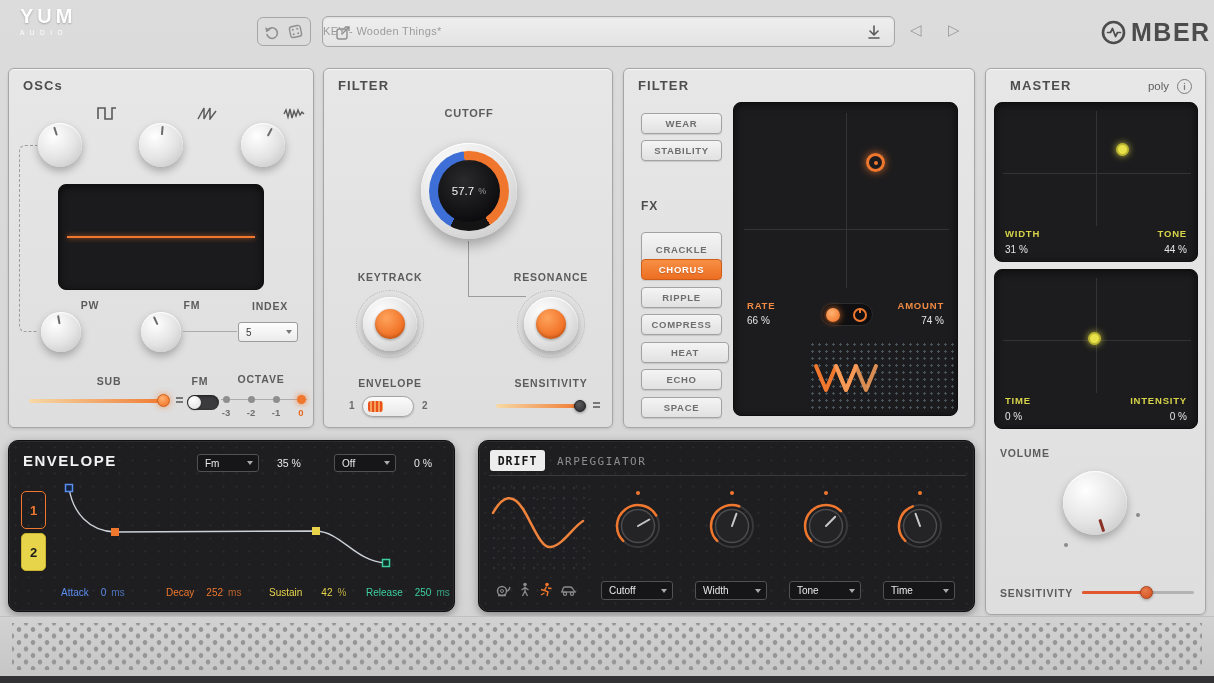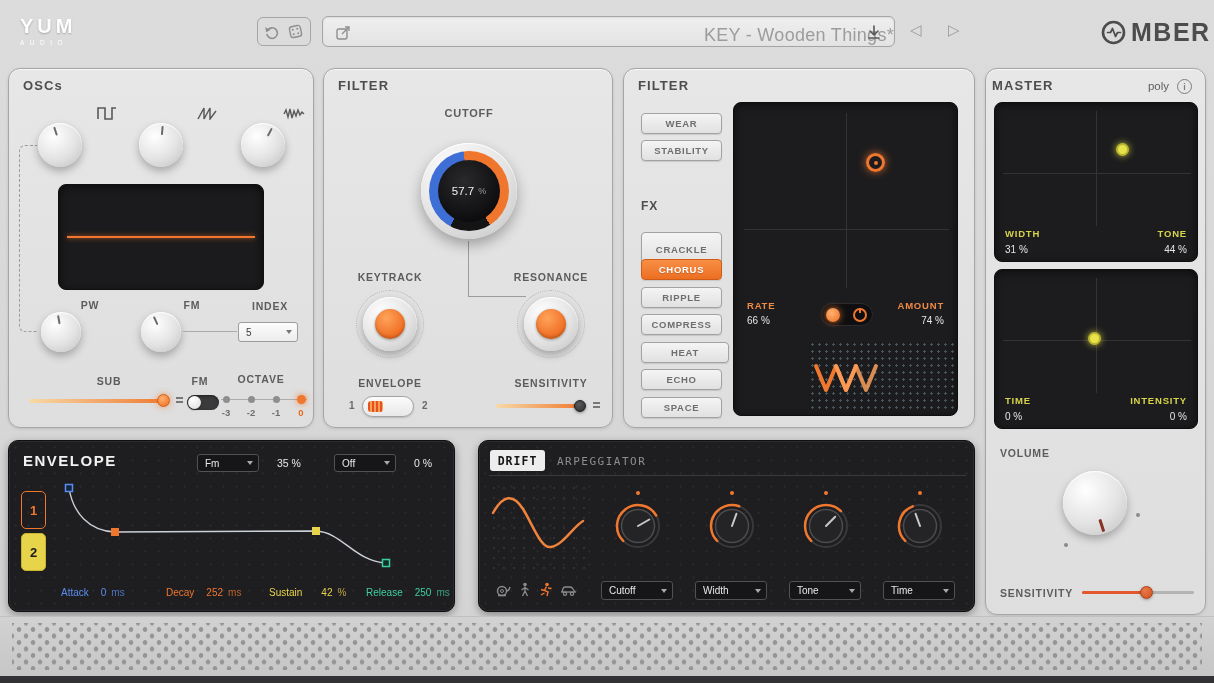--- a/index.html
+++ b/index.html
@@ -1,19 +1,19 @@
 <!DOCTYPE html>
 <html><head>
 <meta charset="utf-8">
 <style>
 *{margin:0;padding:0;box-sizing:border-box}
 html,body{background:#9a9a9a}
 .app{position:relative;width:1214px;height:683px;background:linear-gradient(180deg,#dcdcdc,#d3d3d3);font-family:"Liberation Sans",sans-serif;overflow:hidden}
 .abs{position:absolute}
-.panel{position:absolute;background:linear-gradient(180deg,#e7e7e7,#dedede);border:1px solid #a6a6a6;border-radius:12px;box-shadow:inset 0 1px 0 rgba(255,255,255,.7),0 1px 3px rgba(0,0,0,.12)}
+.panel{position:absolute;background:linear-gradient(180deg,#e7e7e7,#dedede);border:1px solid #a6a6a6;border-radius:6px;box-shadow:inset 0 1px 0 rgba(255,255,255,.7),0 1px 3px rgba(0,0,0,.12)}
 .ptitle{position:absolute;font-size:13px;font-weight:bold;color:#4d4d4d;letter-spacing:1.1px}
 .lab{position:absolute;font-size:10.5px;font-weight:bold;color:#5c5c5c;letter-spacing:.8px;text-align:center}
 .dark{position:absolute;background-color:#1e1e20;background-image:radial-gradient(circle,#28282b 1px,rgba(0,0,0,0) 1.3px);background-size:13px 13px;border-radius:10px;border:1px solid #101012;box-shadow:0 3px 8px rgba(0,0,0,.35),inset 0 0 0 1px #2c2c2e}
 .screen{position:absolute;background:#1b1b1d;border-radius:8px;border:1px solid #101012;box-shadow:inset 0 2px 8px rgba(0,0,0,.65)}
 .knob{position:absolute;border-radius:50%;background:radial-gradient(circle at 36% 30%,#ffffff,#e3e3e3 55%,#c4c4c4 95%);box-shadow:0 4px 8px rgba(0,0,0,.28),inset 0 1px 1px #fff}
 .ptr{position:absolute;inset:0}
 .ptr::before{content:"";position:absolute;left:50%;top:3px;width:2px;height:9px;margin-left:-1px;background:#6b6b6b;border-radius:1px}
 .ptr.vol::before{height:13px;width:2.5px;background:#8a3024;top:2px}
 .oknob::before{content:"";position:absolute;inset:-7px;border-radius:50%;border:1.5px dotted #b5b5b5}
 .oknob .core{position:absolute;inset:22%;border-radius:50%;background:radial-gradient(circle at 38% 30%,#ffa35c,#ee6c20 72%,#dd5c12);box-shadow:0 1px 3px rgba(0,0,0,.35),inset 0 -2px 3px rgba(0,0,0,.18)}
@@ -30,21 +30,21 @@
 .pad-lab{position:absolute;font-size:9.5px;font-weight:bold;letter-spacing:.8px;color:#d8d44a}
 .pad-val{position:absolute;font-size:10px;color:#e4e4e4}
 .tick2 div{width:7px;height:1.5px;background:#777;margin-bottom:2.5px}
 </style>
 </head>
 <body>
 
 <div class="app">
 
   <div class="abs" style="left:0;top:0;width:1214px;height:62px">
-    <div class="abs" style="left:20px;top:15px;color:#fff">
+    <div class="abs" style="left:20px;top:5px;color:#fff">
       <div style="font-size:20px;font-weight:bold;letter-spacing:4px;text-shadow:0 1px 2px rgba(0,0,0,.25)">YUM</div>
       <div style="font-size:6.5px;letter-spacing:5.5px;margin-top:1px">AUDIO</div>
     </div>
 
     <div class="abs" style="left:257px;top:17px;width:54px;height:29px;border:1px solid #a6a6a6;border-radius:6px;display:flex;align-items:center;justify-content:space-evenly">
       <svg width="16" height="16" viewBox="0 0 16 16">
           <path d="M3.5,6.5 A5.3,5.3 0 1 1 3,10.5" fill="none" stroke="#8f8f8f" stroke-width="1.6" stroke-linecap="round"></path>
           <polygon points="1.2,3.2 2.2,8.2 6.6,5.8" fill="#8f8f8f"></polygon>
         </svg>
       <svg width="17" height="17" viewBox="0 0 17 17">
@@ -56,21 +56,21 @@
             <circle cx="6.2" cy="10.8" r="1" fill="#8f8f8f"></circle>
           </g>
         </svg>
     </div>
 
     <div class="abs" style="left:322px;top:16px;width:573px;height:31px;background:linear-gradient(180deg,#efefef,#e3e3e3);border:1px solid #a6a6a6;border-radius:6px;box-shadow:inset 0 1px 2px rgba(0,0,0,.08)">
       <svg class="abs" style="left:12px;top:7px" width="17" height="17" viewBox="0 0 17 17">
           <rect x="2" y="5" width="10" height="10" rx="2" fill="none" stroke="#8f8f8f" stroke-width="1.4"></rect>
           <path d="M7,10 L14,3 M10,3 H14 V7" fill="none" stroke="#8f8f8f" stroke-width="1.4"></path>
         </svg>
-      <div style="position:absolute;left:0;right:0;top:8px;text-align:right;font-size:18px;color:#9c9c9c;letter-spacing:.3px">KEY - Wooden Things*</div>
+      <div style="position:absolute;left:0;right:0;top:8px;text-align:left;font-size:11px;color:#9c9c9c;letter-spacing:.3px">KEY - Wooden Things*</div>
       <svg class="abs" style="right:12px;top:7px" width="16" height="17" viewBox="0 0 16 17">
           <path d="M8,2 V10 M4,7 L8,11 L12,7 M3,14 H13" fill="none" stroke="#5a5a5a" stroke-width="1.6" stroke-linecap="round" stroke-linejoin="round"></path>
         </svg>
     </div>
 
     <div class="abs" style="left:910px;top:21px;font-size:15px;color:#9a9a9a">◁</div>
     <div class="abs" style="left:948px;top:21px;font-size:15px;color:#9a9a9a">▷</div>
 
     <div class="abs" style="left:1100px;top:18px;display:flex;align-items:center;gap:4px">
       <svg width="27" height="27" viewBox="0 0 27 27">
@@ -239,21 +239,21 @@
 
       <div class="abs" style="left:75px;top:238px;width:146px;height:70px;background-image:radial-gradient(circle,#47545a 1px,rgba(0,0,0,0) 1.3px);background-size:7px 7px"></div>
       <svg class="abs" style="left:78px;top:255px" width="68" height="40" viewBox="0 0 68 40">
         <path d="M4,8 L14,32 24,8 34,32 44,8" fill="none" stroke="#f0772e" stroke-width="4" stroke-linejoin="round" stroke-linecap="round"></path>
         <path d="M24,8 L34,32 44,8 54,32 64,8" fill="none" stroke="#f9a05c" stroke-width="4" stroke-linejoin="round" stroke-linecap="round" opacity=".85"></path>
       </svg>
     </div>
   </div>
 
   <div class="panel" style="left:985px;top:68px;width:221px;height:547px">
-    <div class="ptitle" style="left:6px;top:9px">MASTER</div>
+    <div class="ptitle" style="left:24px;top:9px">MASTER</div>
     <div class="abs" style="right:36px;top:11px;font-size:11.5px;color:#5e5e5e">poly</div>
     <div class="abs" style="right:13px;top:10px;width:15px;height:15px;border:1.5px solid #7e7e7e;border-radius:50%;display:flex;align-items:center;justify-content:center;font-size:9px;color:#7e7e7e;font-weight:bold">
       <span>i</span>
     </div>
 
     <div class="xy" style="left:8px;top:33px;width:204px;height:160px">
       <div class="xline" style="left:101px;top:8px;width:1px;height:115px"></div>
       <div class="xline" style="left:8px;top:70px;width:188px;height:1px"></div>
       <div class="abs" style="left:121px;top:40px;width:13px;height:13px;border-radius:50%;background:#e8e34a;border:2px solid #b9b42f;box-shadow:0 0 7px rgba(232,227,74,.8)"></div>
       <div class="pad-lab" style="left:10px;bottom:22px">WIDTH</div>

